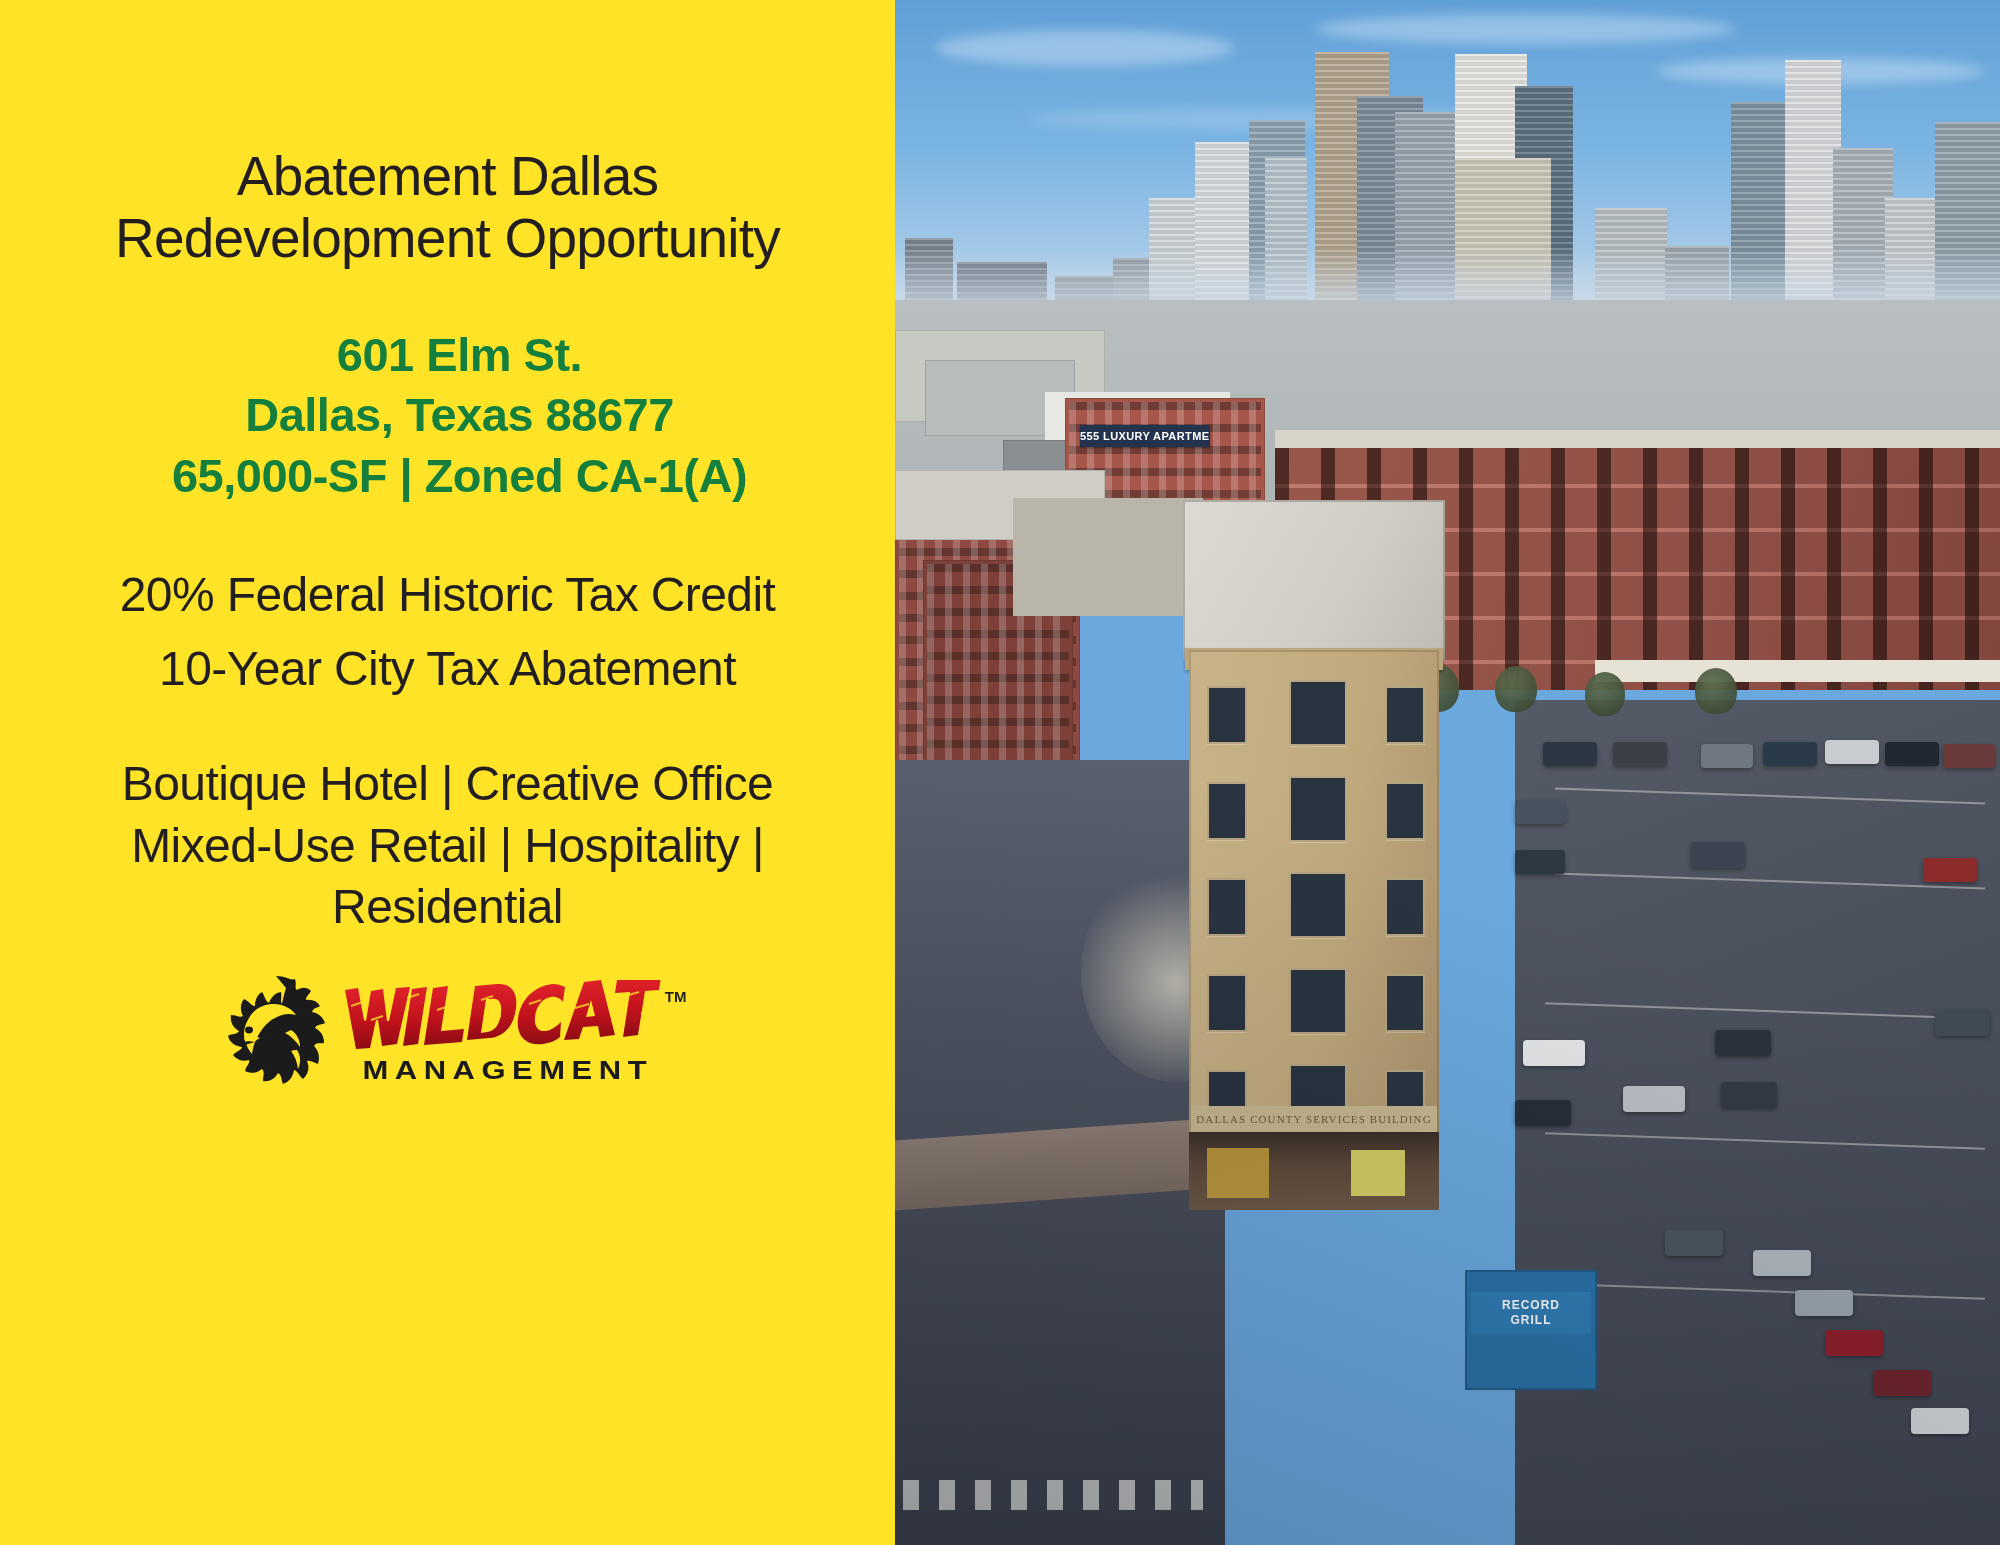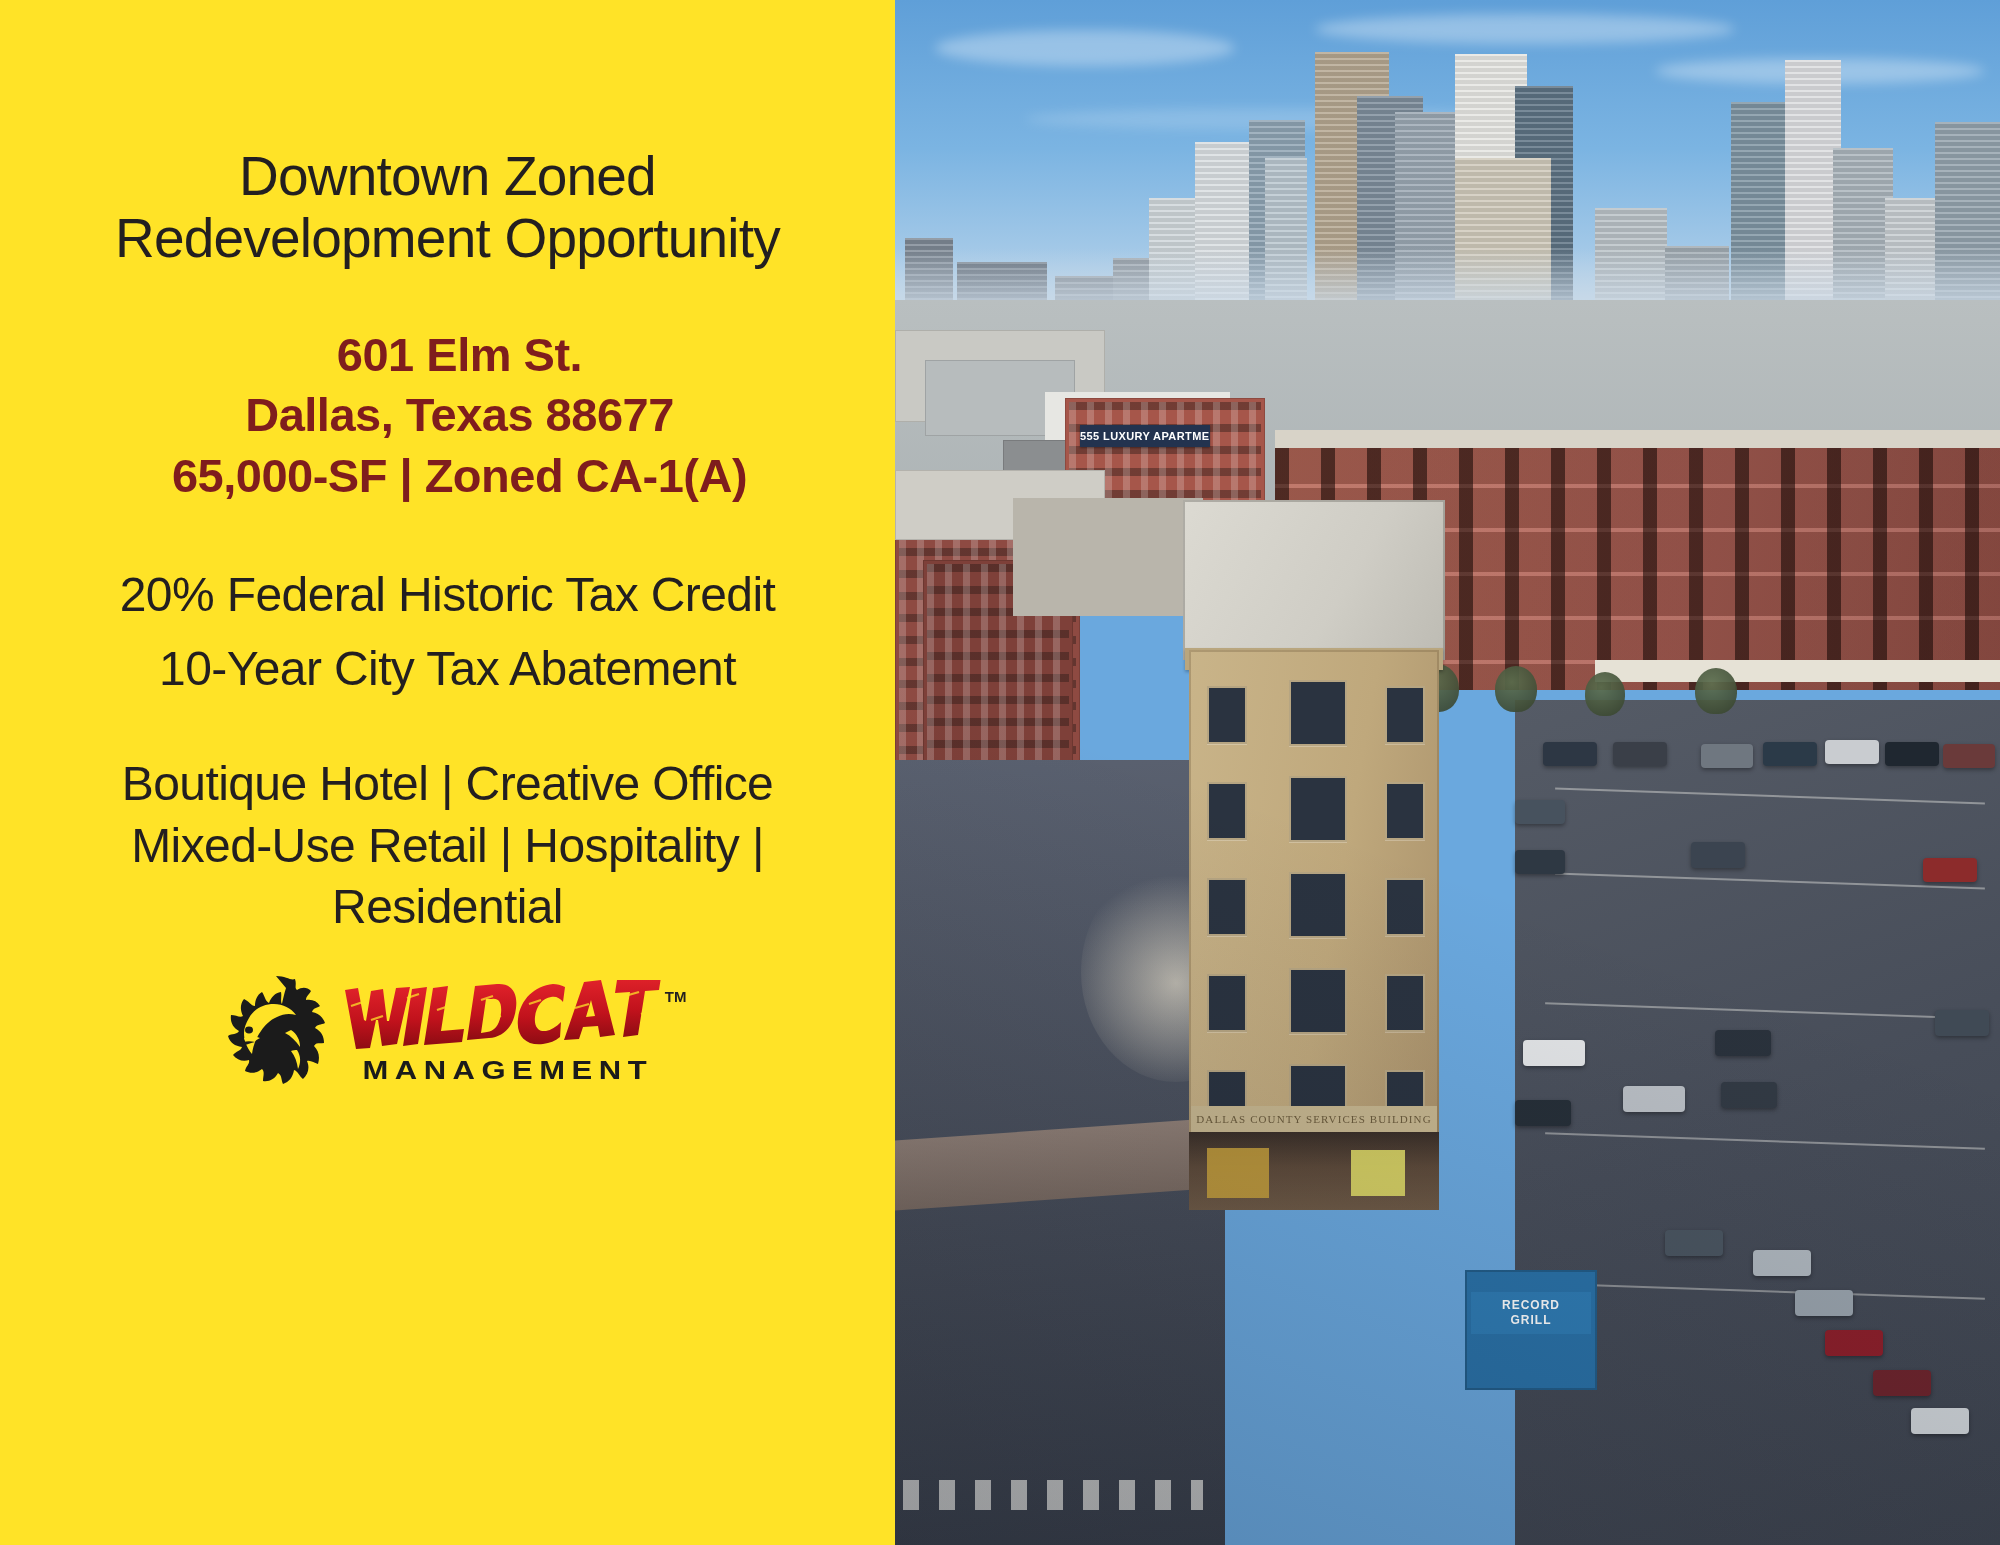--- a/index.html
+++ b/index.html
@@ -52,21 +52,21 @@
 
   .address-block {
     text-align:center;
     margin-top:56px;
     width:100%;
   }
   .address-line {
     font-size:47px;
     font-weight:700;
     line-height:1.28;
-    color:#7f1d1d;
+    color:#15803d;
     letter-spacing:-0.5px;
     padding-left:24px;
   }
 
   .incentives-block {
     text-align:center;
     margin-top:52px;
     width:100%;
   }
   .incentive-line {
@@ -339,21 +339,21 @@
 </style>
 </head>
 <body>
 
 <div class="flyer">
 
   <div class="left-panel">
 
 
     <div class="subtitle-block">
-      <div class="subtitle-line">Downtown Zoned</div>
+      <div class="subtitle-line">Abatement Dallas</div>
       <div class="subtitle-line">Redevelopment Opportunity</div>
     </div>
 
     <div class="address-block">
       <div class="address-line">601 Elm St.</div>
       <div class="address-line">Dallas, Texas 88677</div>
       <div class="address-line">65,000-SF | Zoned CA-1(A)</div>
     </div>
 
     <div class="incentives-block">

